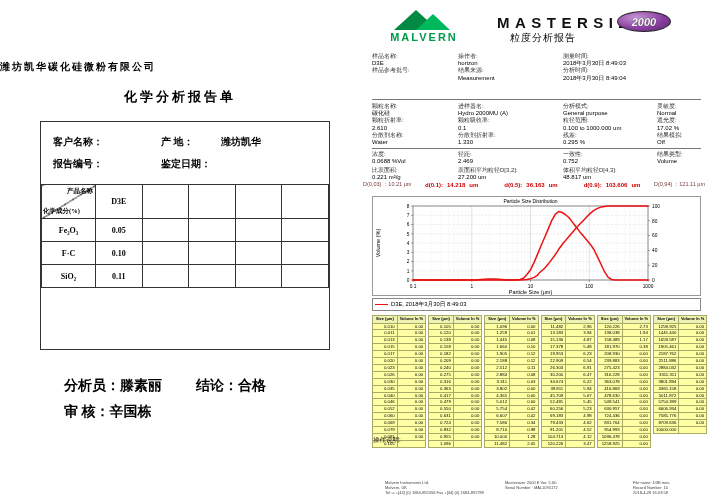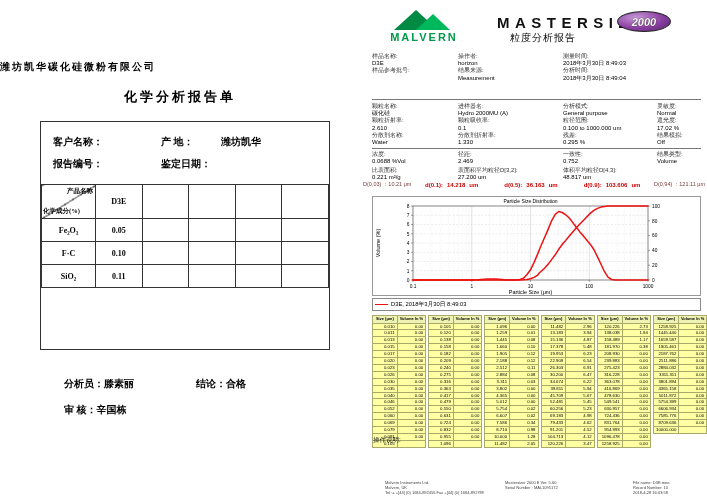--- a/index.html
+++ b/index.html
@@ -13,21 +13,21 @@
   .lr-title{left:0;top:88px;width:360px;text-align:center;font-size:13px;font-weight:bold;letter-spacing:3px;}
   .lr-box{left:40px;top:121px;width:290px;height:229px;border:1px solid #333;box-sizing:border-box;}
   .lr-info{font-size:10px;font-weight:bold;white-space:nowrap;}
   .chem-table{position:absolute;left:0;top:62px;width:288px;border-collapse:collapse;table-layout:fixed;}
   .chem-table td{border:1px solid #333;text-align:center;vertical-align:middle;
       font-family:"Liberation Serif","DejaVu Serif",serif;font-size:8px;font-weight:bold;padding:0;height:22px;overflow:hidden;}
   .chem-table tr.hdr td{height:33px;}
   td.corner{position:relative;background-image:linear-gradient(to bottom right,transparent calc(50% - 0.5px),#333 calc(50% - 0.5px),#333 calc(50% + 0.5px),transparent calc(50% + 0.5px));}
   .corner .tr{position:absolute;top:2px;right:2px;font-size:6.5px;}
   .corner .bl{position:absolute;bottom:2px;left:1px;font-size:6.5px;}
-  .lr-sign{font-size:10px;font-weight:bold;white-space:nowrap;}
+  .lr-sign{font-size:14px;font-weight:bold;white-space:nowrap;}
 
   
   .ms-product{left:497px;top:14px;font-size:15px;font-weight:600;letter-spacing:5.5px;color:#111;white-space:nowrap;}
   .ms-badge{left:617px;top:11px;width:52px;height:19px;border-radius:50%;
       background:radial-gradient(ellipse at 35% 30%,#c697d6 0%,#8a3fa0 55%,#55256b 100%);
       border:1px solid #222;display:flex;align-items:center;justify-content:center;}
   .ms-badge span{color:#fff;font-style:italic;font-weight:bold;font-size:11px;text-shadow:0 0 1px #000;}
   .ms-report-title{left:499px;top:31px;font-size:10px;font-weight:normal;letter-spacing:1px;margin-left:11px;}
   .mcol{white-space:nowrap;}
   .mlabel{font-size:6px;line-height:7.2px;color:#333;}

